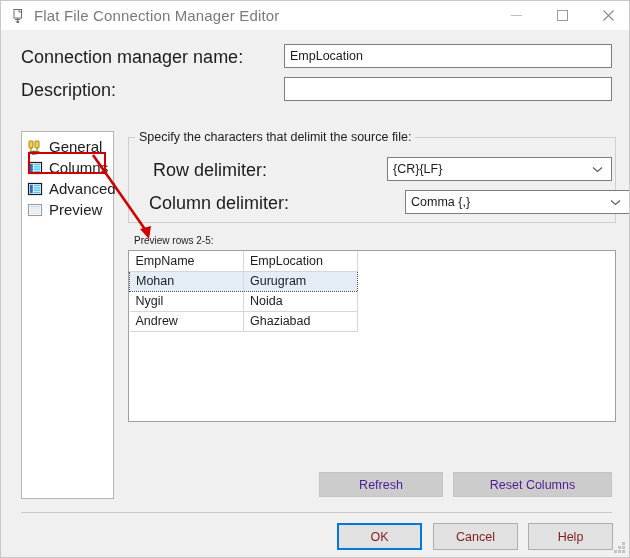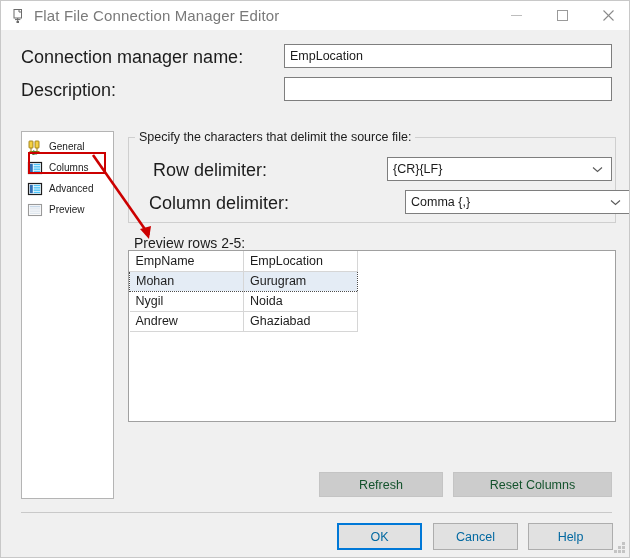--- a/index.html
+++ b/index.html
@@ -114,21 +114,21 @@
     box-sizing: border-box;
     background: #ffffff;
     border: 1px solid #b4b4b4;
     padding-top: 4px;
   }
   .side-item {
     height: 21px;
     display: flex;
     align-items: center;
     padding-left: 5px;
-    font-size: 10px;
+    font-size: 15px;
     color: #1c1c1c;
     white-space: nowrap;
   }
   .side-icon {
     width: 16px;
     height: 16px;
     margin-right: 6px;
     flex: none;
   }
 
@@ -171,21 +171,21 @@
     bottom: 0;
     display: flex;
     align-items: center;
   }
 
   
   .preview-label {
     position: absolute;
     left: 133px;
     top: 234px;
-    font-size: 14px;
+    font-size: 10px;
     color: #1c1c1c;
     white-space: nowrap;
   }
   .preview-panel {
     position: absolute;
     left: 127px;
     top: 249px;
     width: 488px;
     height: 172px;
     box-sizing: border-box;
@@ -224,26 +224,26 @@
   .btn {
     position: absolute;
     box-sizing: border-box;
     display: flex;
     align-items: center;
     justify-content: center;
     font-family: "Liberation Sans", sans-serif;
     font-size: 12.5px;
     background: #e1e1e1;
     border: 1px solid #adadad;
-    color: #0369a1;
+    color: #7f1d1d;
   }
   .btn.disabled {
     background: #cccccc;
     border-color: #c4c4c4;
-    color: #14532d;
+    color: #4c1d95;
   }
   .btn.default {
     border: 2px solid #0078d7;
     background: #e1e1e1;
   }
 
   .hr {
     position: absolute;
     left: 20px;
     top: 511px;

